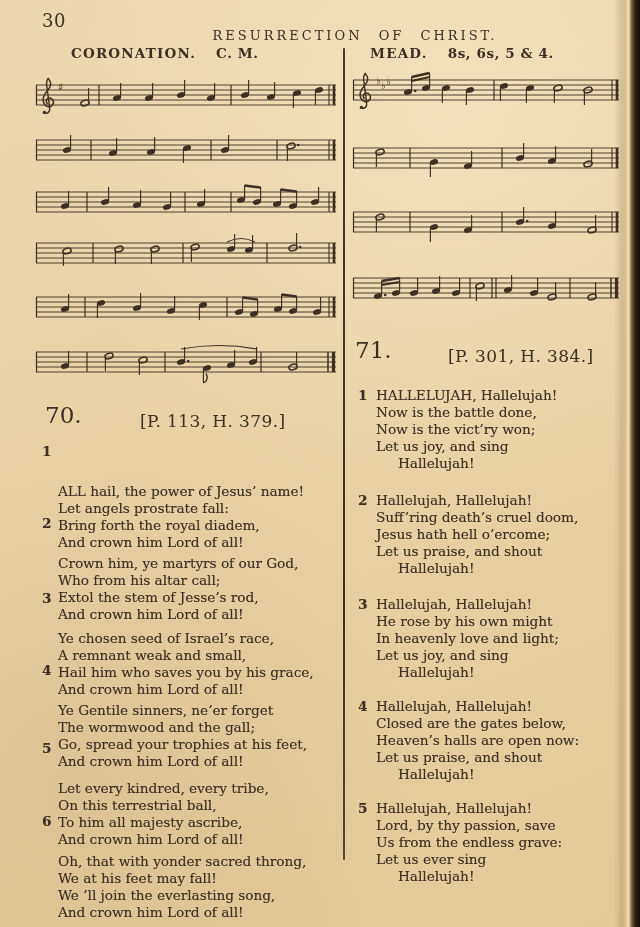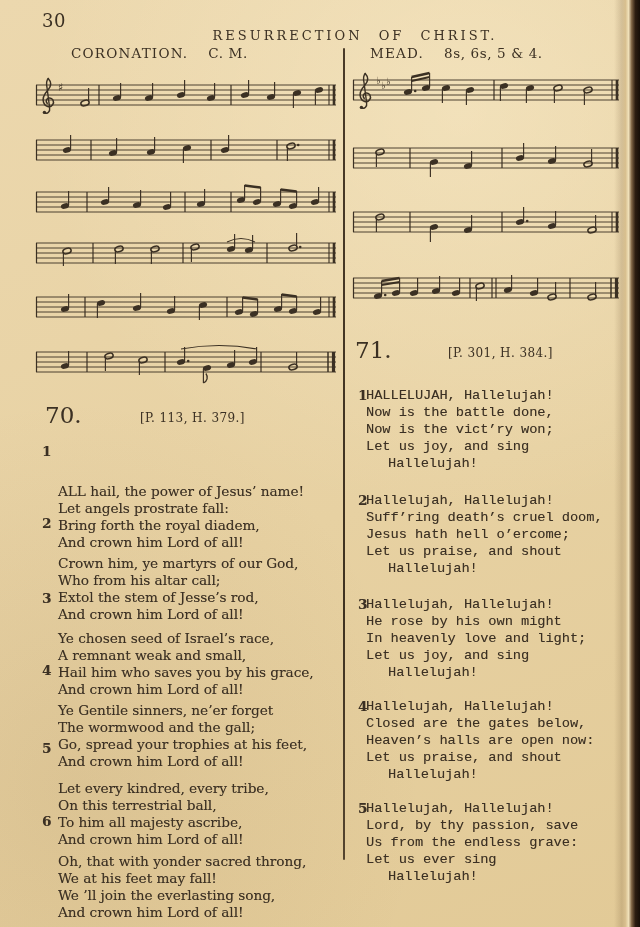--- a/index.html
+++ b/index.html
@@ -28,36 +28,36 @@
     font-size:13px;letter-spacing:3px;word-spacing:9px;
   }
   .col{position:absolute;top:0;height:927px;}
   .col-left{left:35px;width:302px;}
   .col-right{left:352px;width:268px;}
   .divider{
     position:absolute;left:343px;top:48px;height:812px;width:1.6px;
     background:linear-gradient(#4a3b28,#3f3220 70%,#55452f);
     border-radius:1px;
   }
-  .tune{position:absolute;top:45px;left:0;width:100%;font-size:13.5px;font-weight:normal;letter-spacing:1.2px;white-space:nowrap;}
+  .tune{position:absolute;top:45px;left:0;width:100%;font-size:13.5px;font-weight:bold;letter-spacing:1.2px;white-space:nowrap;}
   .col-left .tune{padding-left:36px;}
   .col-right .tune{padding-left:18px;}
   .tune .meter{margin-left:20px;letter-spacing:.6px;}
   .staff{position:absolute;left:0;}
   .staff svg{display:block;}
   .hymnhead{position:absolute;left:0;width:100%;height:34px;}
   .hymnhead .hnum{position:absolute;font-size:23px;top:0;}
-  .hymnhead .href{position:absolute;font-size:12px;top:9px;letter-spacing:.4px;}
+  .hymnhead .href{position:absolute;font-size:17px;top:9px;letter-spacing:.4px;}
   .col-left .hnum{left:10px;} .col-left .href{left:105px;text-align:center;}
   .col-right .hnum{left:3px;} .col-right .href{left:96px;}
   .verse{position:absolute;left:0;width:100%;font-size:13.6px;line-height:17px;
          text-shadow:.25px .15px 0 rgba(59,48,35,.4);}
   .verse .vnum{position:absolute;top:0;font-weight:bold;}
   .col-left .vnum{left:7px;} .col-right .vnum{left:6px;}
-  .col-left .vlines{margin-left:23px;margin-top:40px;} .col-right .vlines{margin-left:14px;font-family:Liberation Mono, monospace;}
+  .col-left .vlines{margin-left:23px;margin-top:40px;} .col-right .vlines{margin-left:24px;}
   .vline.vindent{padding-left:22px;}
 </style>
 </head>
 <body>
 
 <div class="paper"></div>
 <div class="page-edge"></div>
 
 <div class="pagenum">30</div>
 <div class="running-header">RESURRECTION OF CHRIST.</div>

